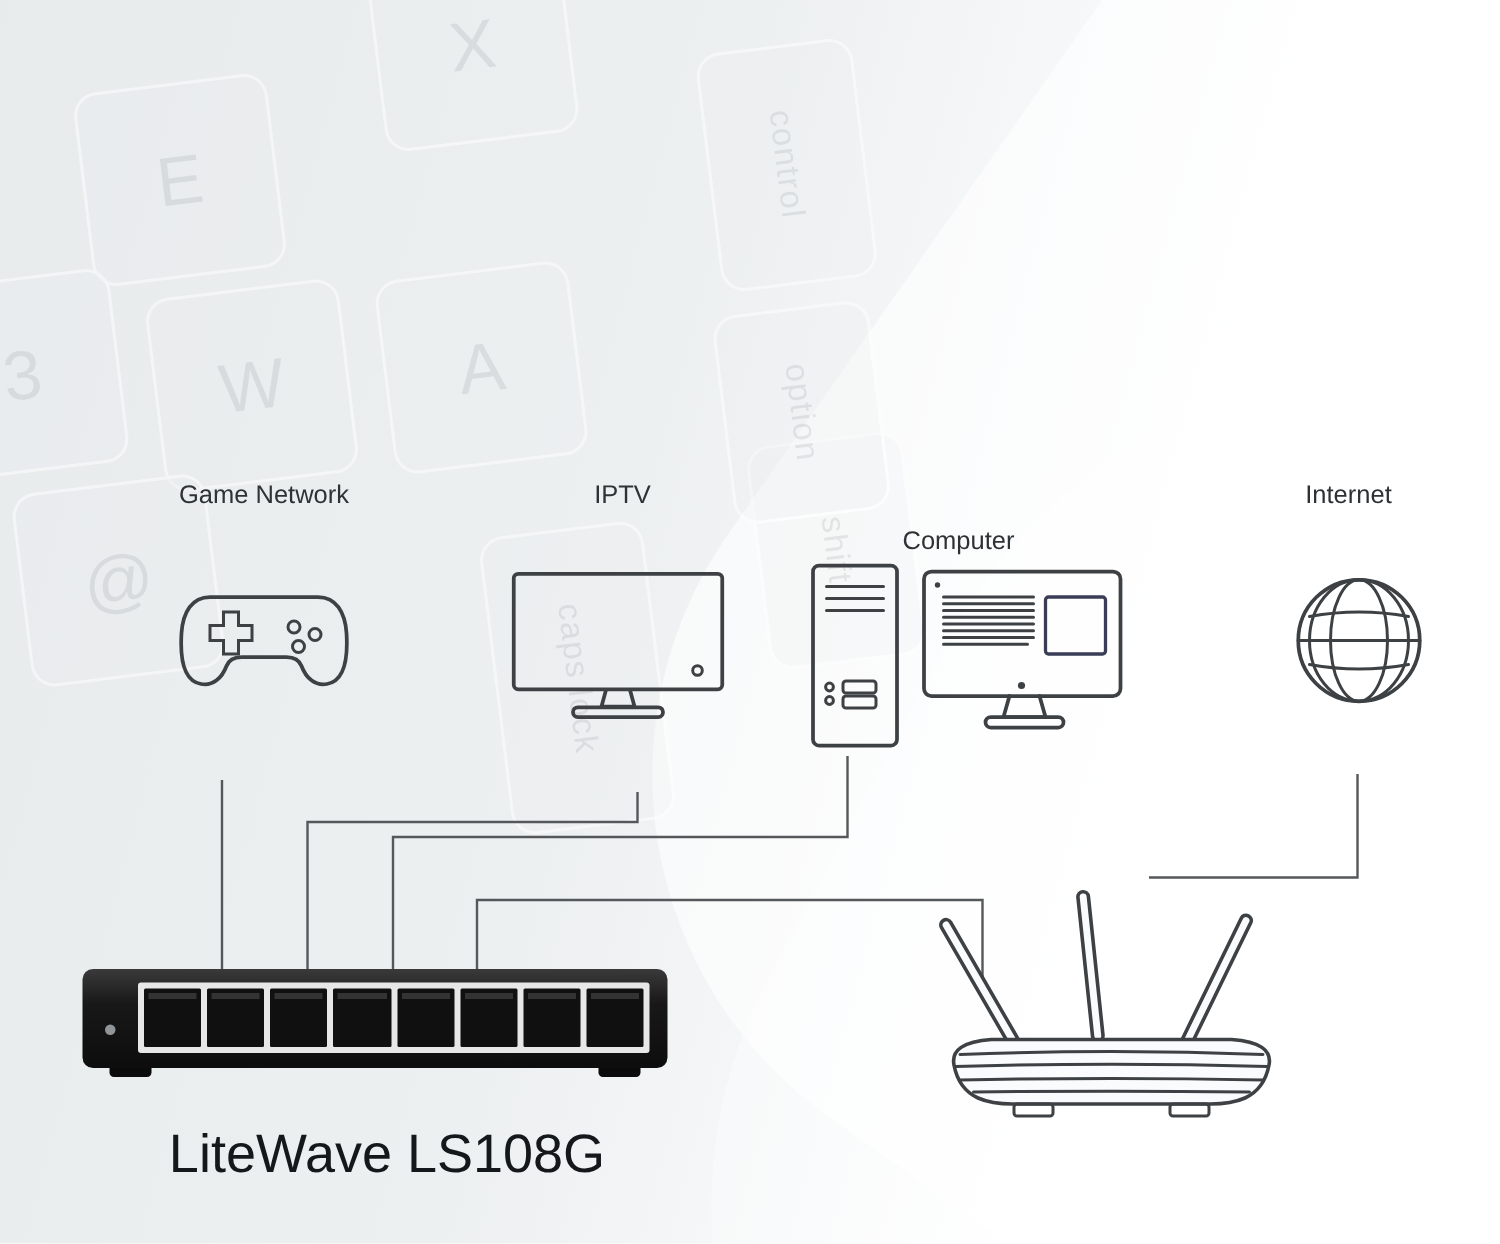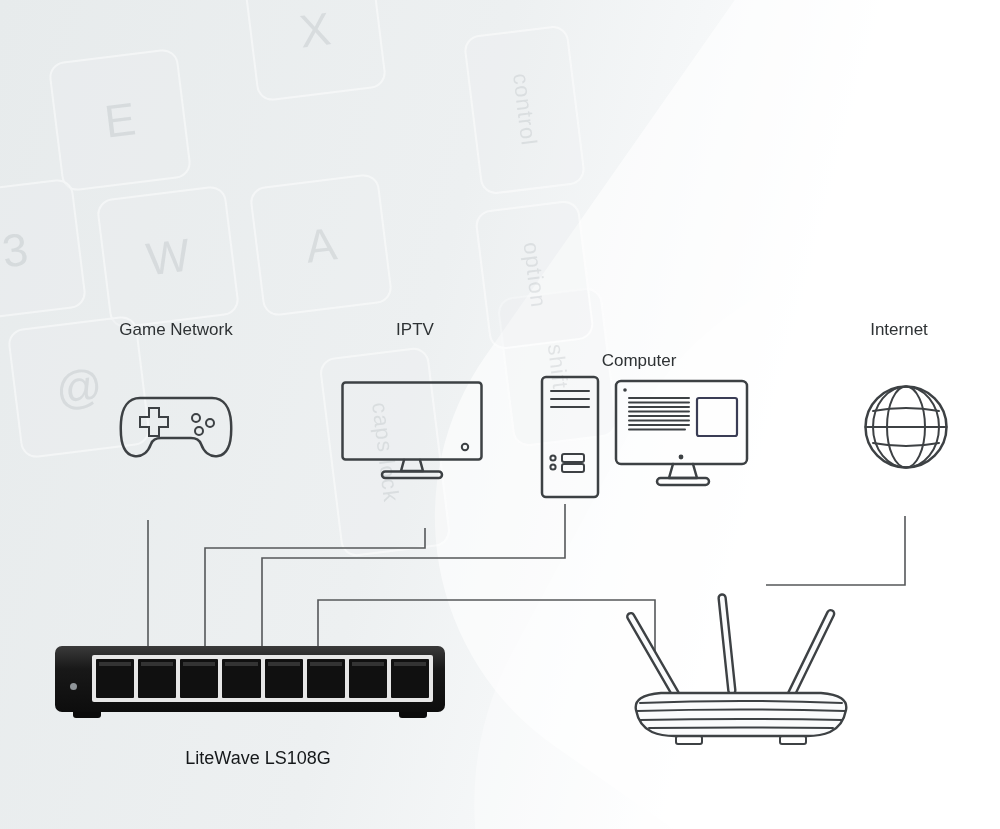--- a/index.html
+++ b/index.html
@@ -41,21 +41,21 @@
     font-size:54px; font-weight:400; letter-spacing:.5px; color:var(--title-text);
   }
 
   .device-label{
     position:absolute; transform:translateX(-50%);
     font-size:17px; color:var(--label-text); white-space:nowrap;
   }
 
   .model-label{
     position:absolute; left:258px; top:748px; transform:translateX(-50%);
-    font-size:18px; color:#15181a; white-space:nowrap;
+    font-size:36px; color:#15181a; white-space:nowrap;
   }
 
   svg.layer{ position:absolute; left:0; top:0; }
   .connector{ fill:none; stroke:var(--connector-line); stroke-width:1.6; }
 
   .icon{ position:absolute; }
   .ink{ fill:none; stroke:var(--outline); stroke-width:2.5; stroke-linecap:round; stroke-linejoin:round; }
   .ink-thin{ fill:none; stroke:var(--outline); stroke-width:2; stroke-linecap:round; }
   .ink-fill{ fill:var(--outline); stroke:none; }
   .ink-white{ fill:#fafbfc; stroke:var(--outline); stroke-width:2.4; stroke-linejoin:round; }

